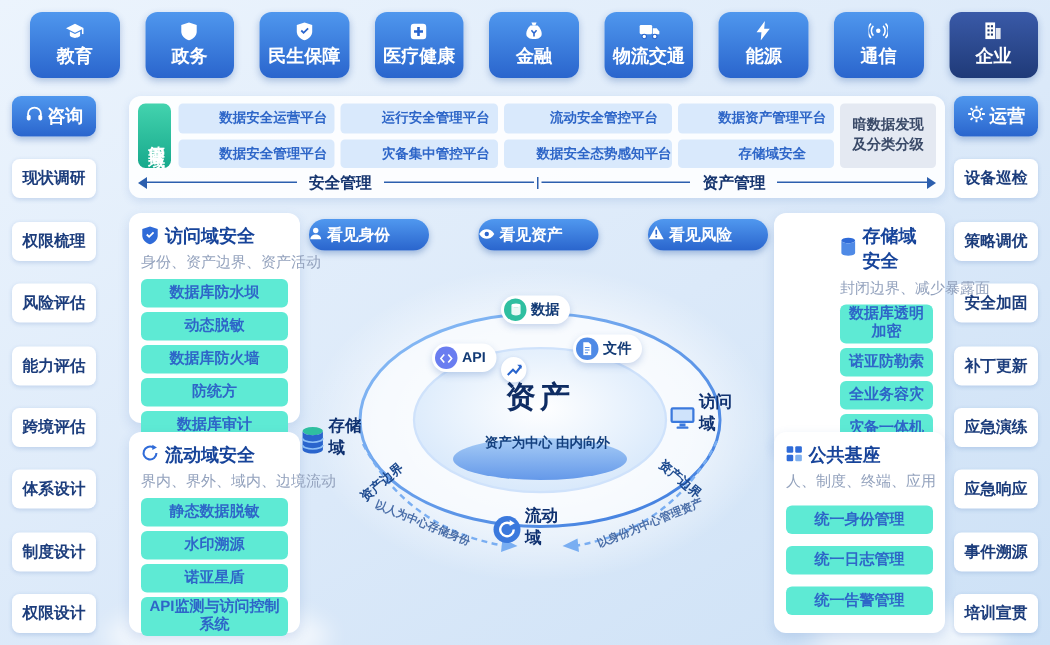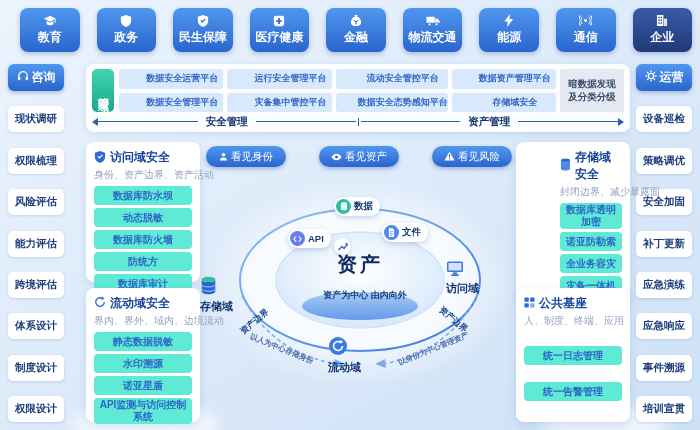--- a/index.html
+++ b/index.html
@@ -50,34 +50,34 @@
     padding:7px 8px;display:flex;flex-direction:column;box-sizing:border-box;z-index:3;}
   .p-head{display:flex;align-items:center;gap:4px;font-size:12px;font-weight:800;color:#17449a;}
   .p-sub{font-size:10px;color:#93a2bd;margin:2px 0 4px 0;white-space:nowrap;}
   .p-items{flex:1;display:flex;flex-direction:column;justify-content:space-evenly;gap:3px;}
   .pi{background:#5eead4;color:#2e66c8;font-size:10px;font-weight:600;border-radius:4px;min-height:17px;
     display:flex;align-items:center;justify-content:center;text-align:center;line-height:1.2;padding:1px 3px;cursor:pointer;}
 
   
   .see{position:absolute;left:206px;top:146px;width:306px;display:flex;justify-content:space-between;z-index:4;}
   .see-btn{width:80px;height:21px;border-radius:10.5px;background:linear-gradient(180deg,#5098ef,#2a65cd);
-    color:#fff;font-size:10.5px;font-weight:400;display:flex;align-items:center;justify-content:center;gap:3px;
+    color:#fff;font-size:10.5px;font-weight:700;display:flex;align-items:center;gap:3px;
     box-shadow:0 2px 4px rgba(30,80,160,.35);cursor:pointer;}
 
   
   .ringsvg{position:absolute;left:202px;top:168px;z-index:1;}
   .bubble{position:absolute;display:flex;align-items:center;gap:3px;background:#fff;border-radius:10px;
     padding:2px 7px 2px 2px;box-shadow:0 2px 5px rgba(50,100,180,.25);font-size:9.5px;font-weight:700;color:#123a75;z-index:4;}
   .bub-ic{width:15px;height:15px;border-radius:50%;display:flex;align-items:center;justify-content:center;}
   .trend{position:absolute;left:334px;top:238px;width:17px;height:17px;border-radius:50%;background:#fff;
     box-shadow:0 1px 3px rgba(50,100,180,.3);display:flex;align-items:center;justify-content:center;z-index:4;}
   .core{position:absolute;left:315px;top:251px;width:90px;text-align:center;font-size:20px;font-weight:800;
     color:#0e2c63;letter-spacing:3px;z-index:4;}
   .tagline{position:absolute;left:290px;top:289px;width:150px;text-align:center;font-size:9px;font-weight:700;color:#14407e;z-index:4;}
-  .domain{position:absolute;display:flex;flex-direction:column;align-items:flex-start;gap:2px;
+  .domain{position:absolute;display:flex;flex-direction:row;align-items:flex-end;gap:2px;
     font-size:11px;font-weight:800;color:#0f3170;z-index:4;}
   .boundary{position:absolute;font-size:8.5px;font-weight:700;color:#1d4a8f;z-index:4;}
   .arctext{position:absolute;font-size:7.5px;color:#4a6ea8;font-weight:600;white-space:nowrap;z-index:4;}
 </style>
 </head>
 <body>
 
 <div class="stage">
 
   <div class="cloud" style="left:70px;bottom:-14px;width:150px;height:40px;"></div>
@@ -303,20 +303,21 @@
               <rect x="0.5" y="0.5" width="5.2" height="5.2" rx="1"></rect>
               <rect x="7.3" y="0.5" width="5.2" height="5.2" rx="1"></rect>
               <rect x="0.5" y="7.3" width="5.2" height="5.2" rx="1"></rect>
               <rect x="7.3" y="7.3" width="5.2" height="5.2" rx="1" fill="#7fb0ef"></rect>
             </g>
           </svg></span>
       <span>公共基座</span>
     </div>
     <div class="p-sub">人、制度、终端、应用</div>
     <div class="p-items">
+      <div class="pi">统一身份管理</div>
       <div class="pi">统一日志管理</div>
       <div class="pi">统一告警管理</div>
     </div>
   </div>
 
   <svg class="ringsvg" width="316" height="254" viewBox="0 0 316 254">
     <defs>
       <radialGradient id="g-glow" cx="50%" cy="50%" r="50%">
         <stop offset="0%" stop-color="#ffffff" stop-opacity="0.95"></stop>
         <stop offset="70%" stop-color="#ffffff" stop-opacity="0.5"></stop>

